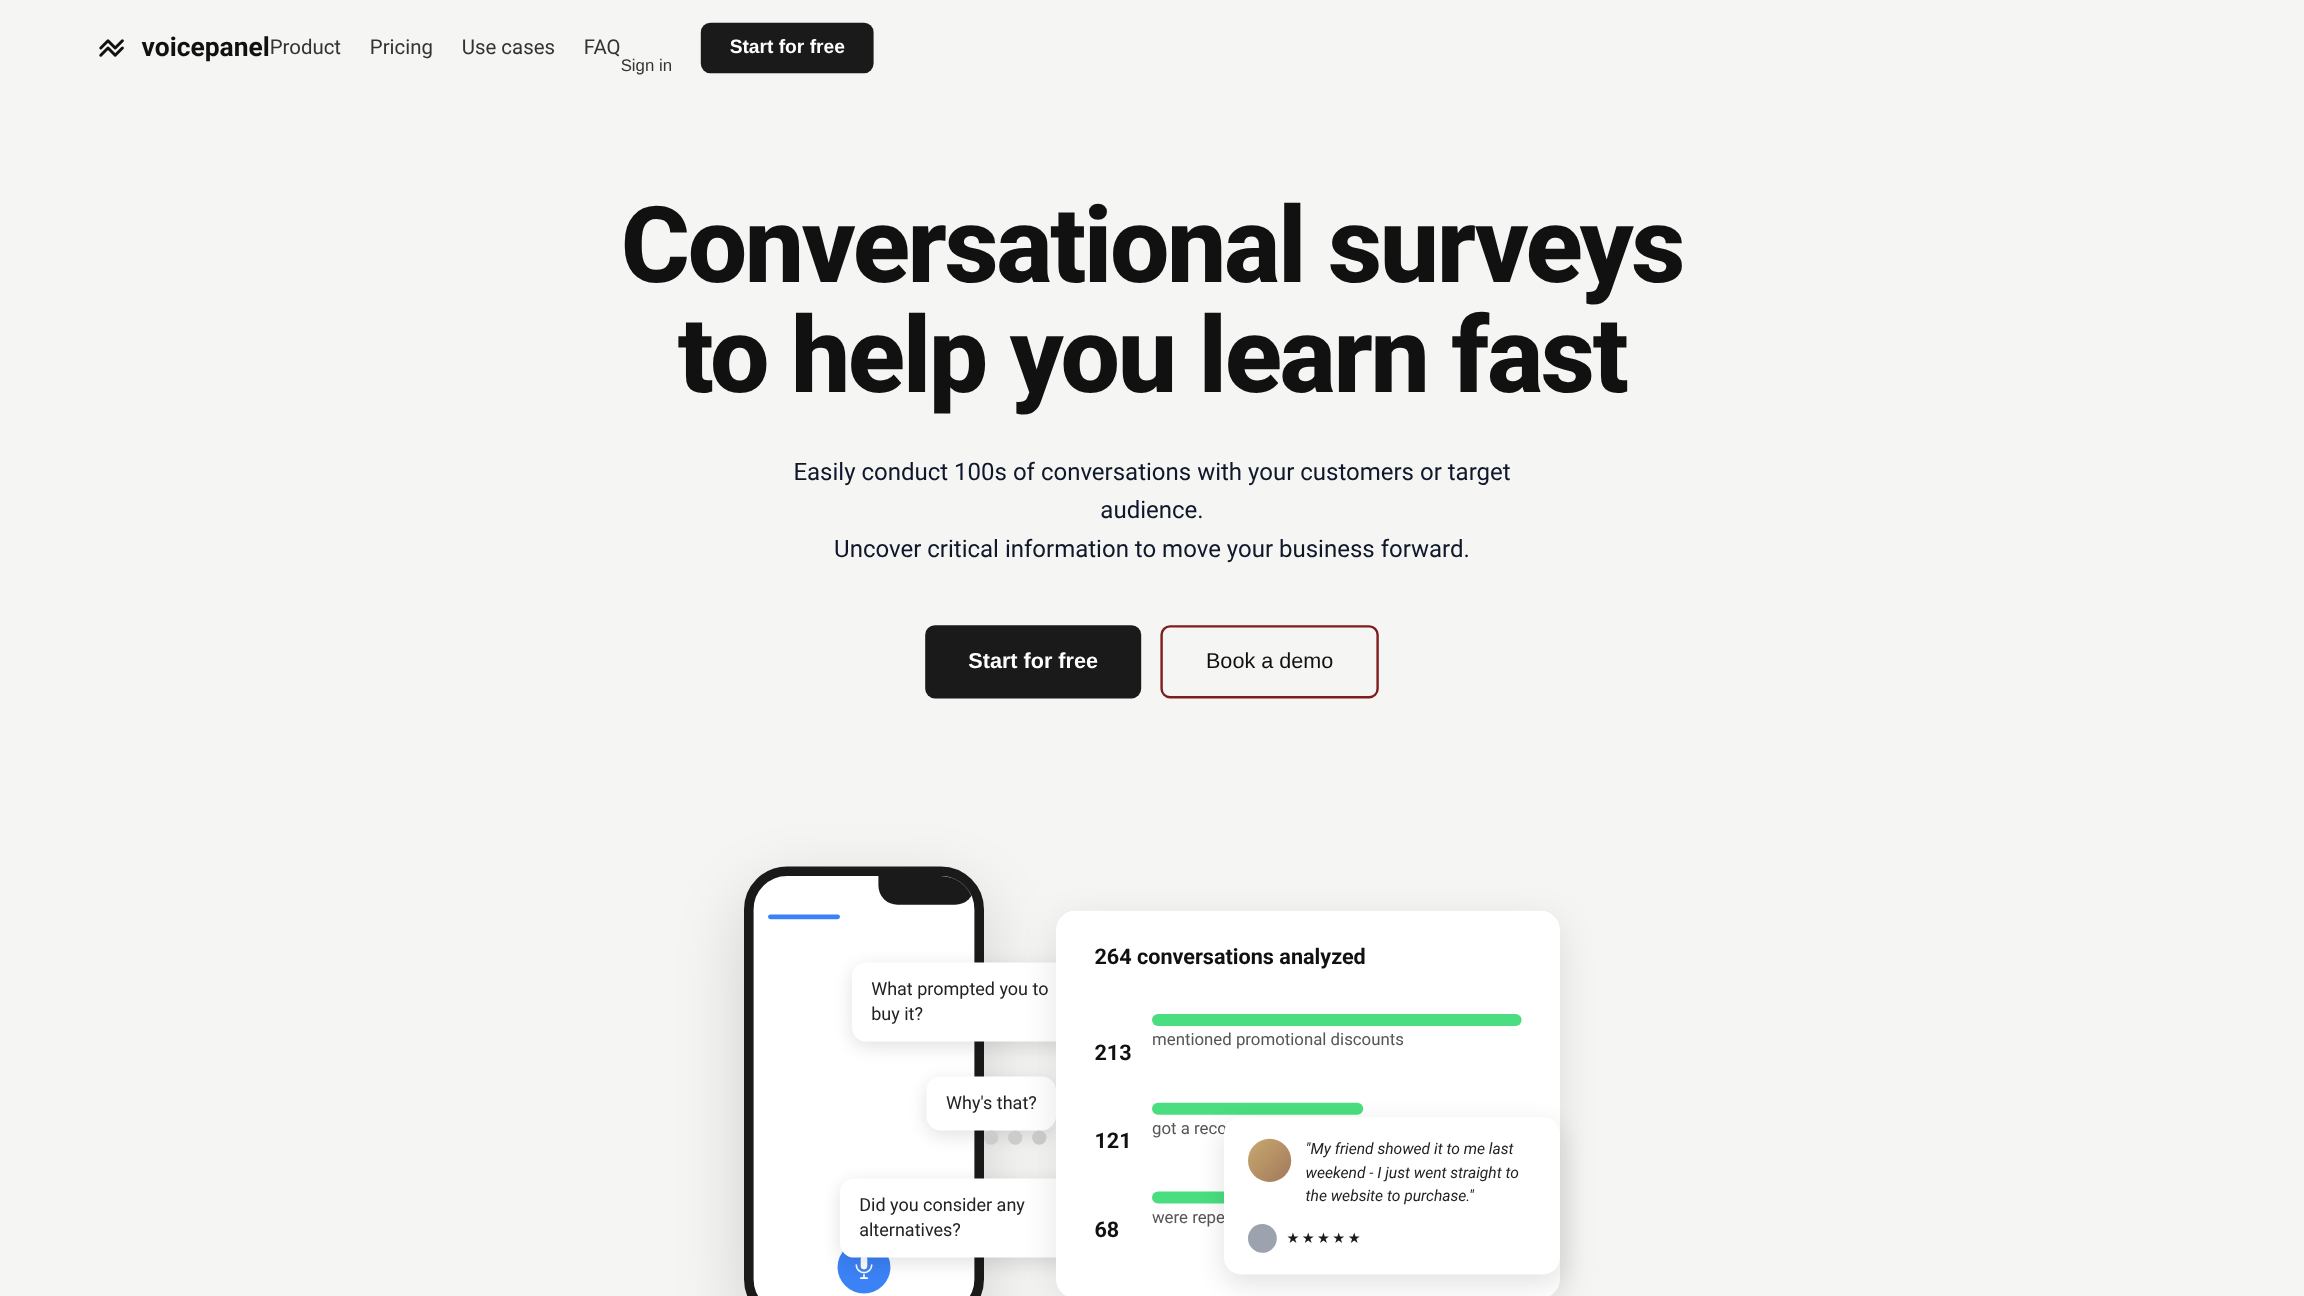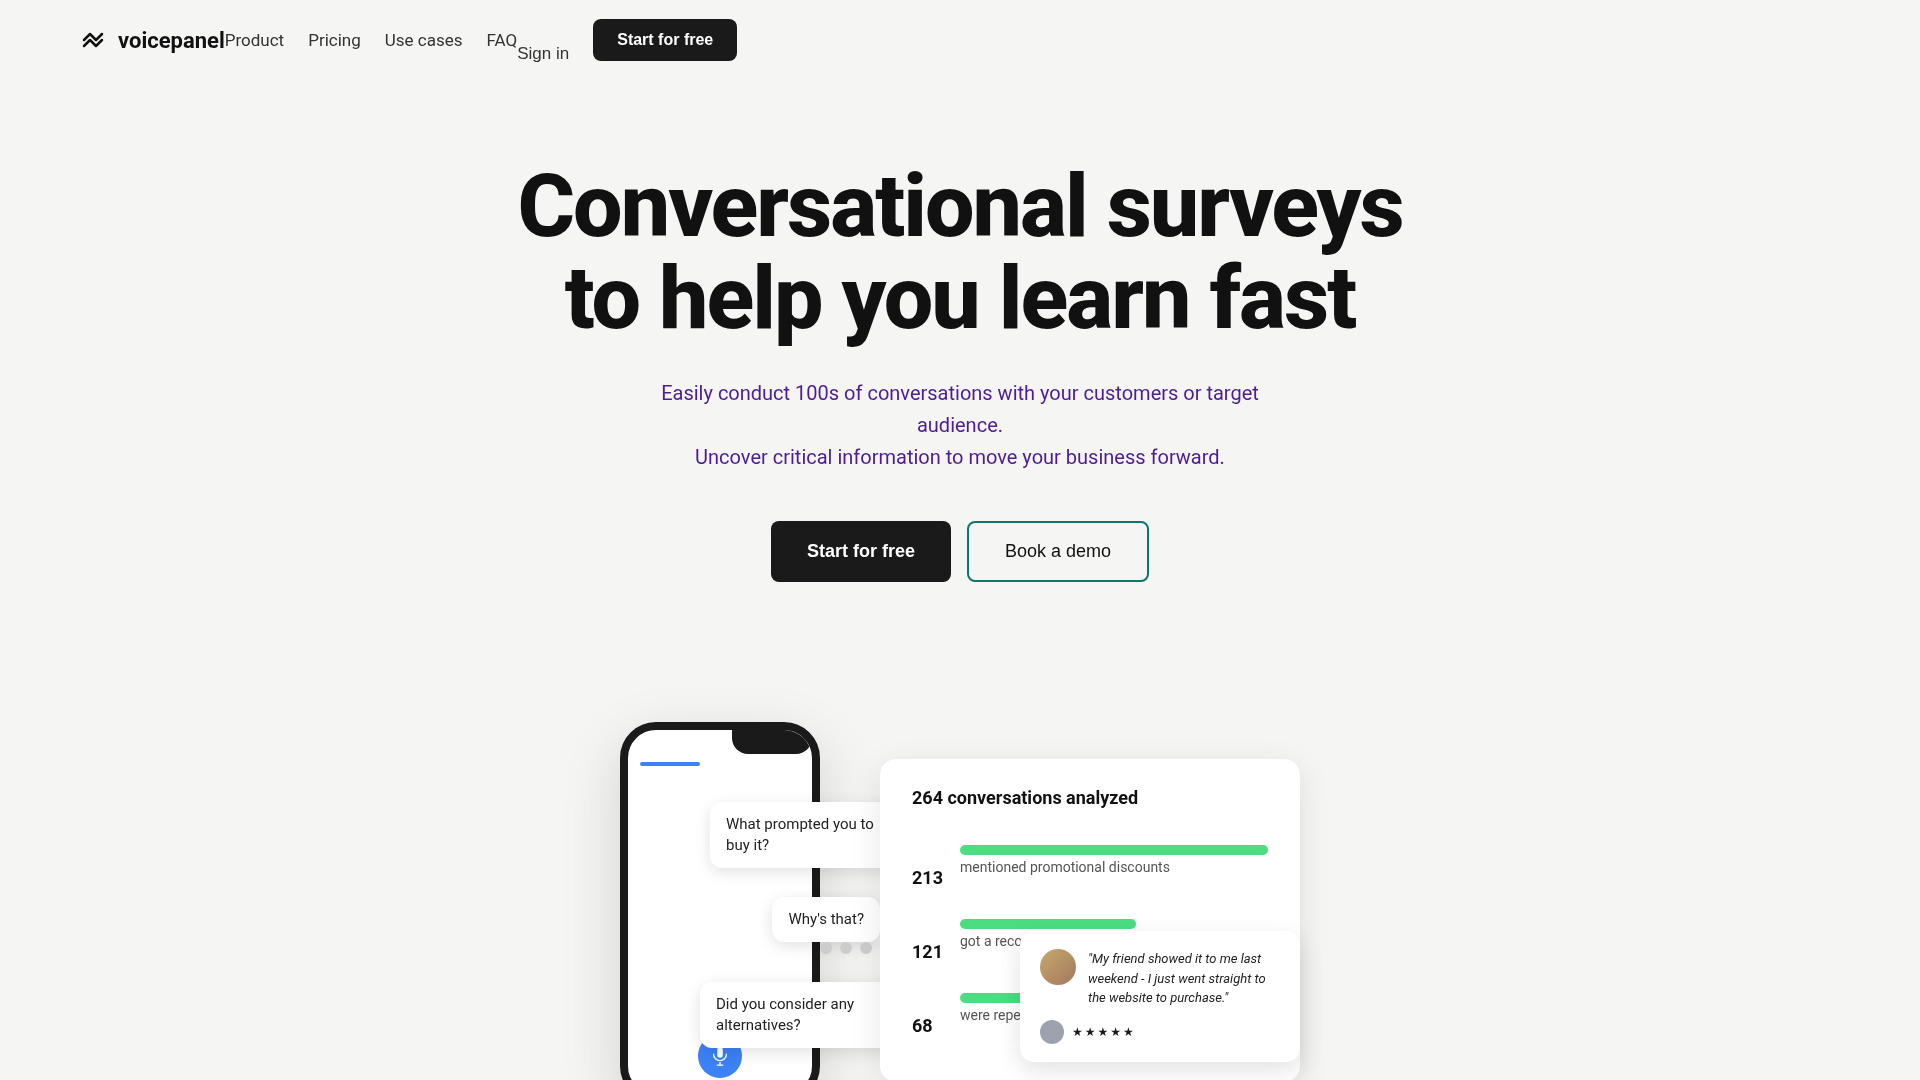--- a/index.html
+++ b/index.html
@@ -43,21 +43,21 @@
       color: #333;
       text-decoration: none;
       font-weight: 400;
     }
     .nav-right {
       display: flex;
       align-items: center;
       gap: 24px;
     }
     .sign-in-btn {
-      font-size: 17px;
+      font-size: 14px;
       color: #333;
       background: none;
       border: none;
       cursor: pointer;
       font-weight: 400;
       margin-top: 28px;
     }
     .start-free-btn-nav {
       background: #1a1a1a;
       color: #fff;
@@ -78,21 +78,21 @@
       font-size: 88px;
       font-weight: 800;
       line-height: 1.05;
       color: #111;
       max-width: 900px;
       margin: 0 auto 32px;
       letter-spacing: -2px;
     }
     .hero-subtitle {
       font-size: 20px;
-      color: #4c1d95;
+      color: #0f172a;
       max-width: 640px;
       margin: 0 auto 48px;
       line-height: 1.6;
     }
     .hero-buttons {
       display: flex;
       justify-content: center;
       gap: 16px;
     }
     .btn-primary {
@@ -101,21 +101,21 @@
       border: none;
       border-radius: 8px;
       padding: 18px 36px;
       font-size: 18px;
       font-weight: 600;
       cursor: pointer;
     }
     .btn-secondary {
       background: transparent;
       color: #111;
-      border: 2px solid #0f766e;
+      border: 2px solid #7f1d1d;
       border-radius: 8px;
       padding: 18px 36px;
       font-size: 18px;
       font-weight: 500;
       cursor: pointer;
     }
 
     
     .demo-section {
       display: flex;

